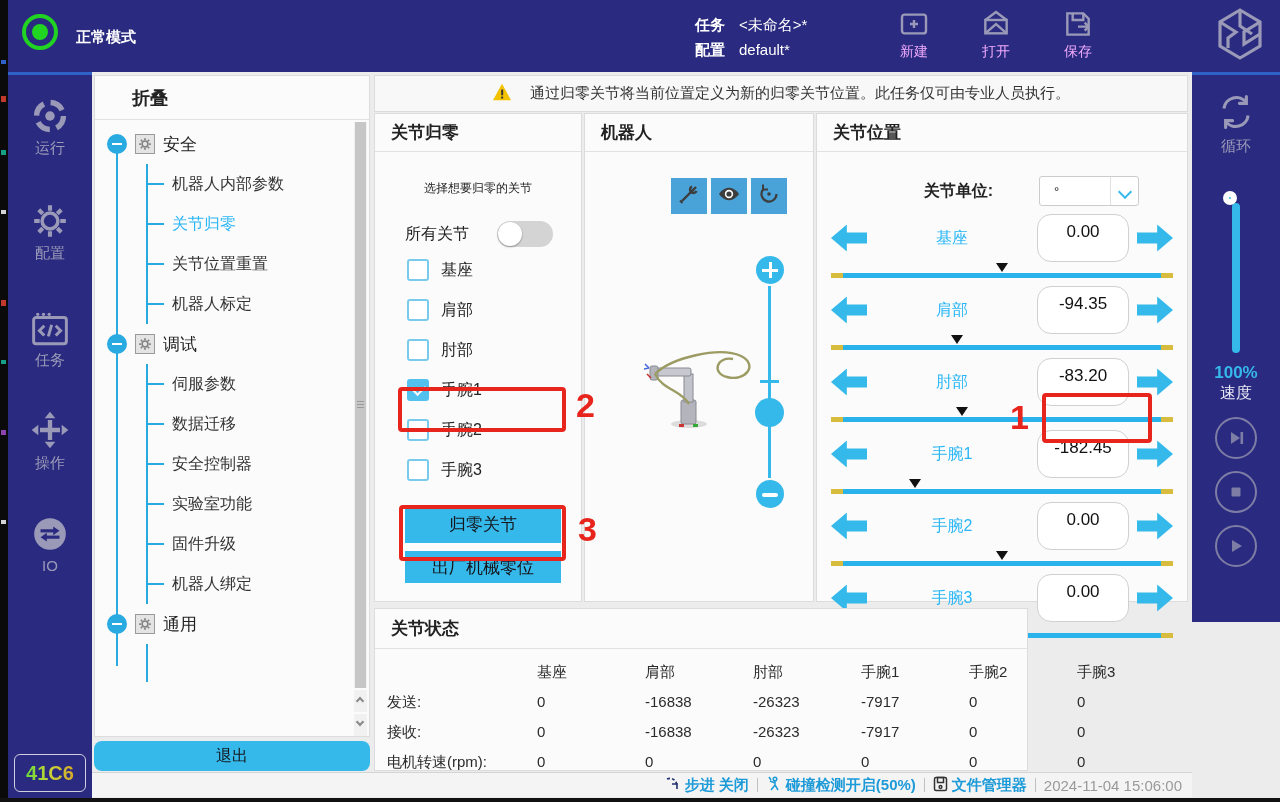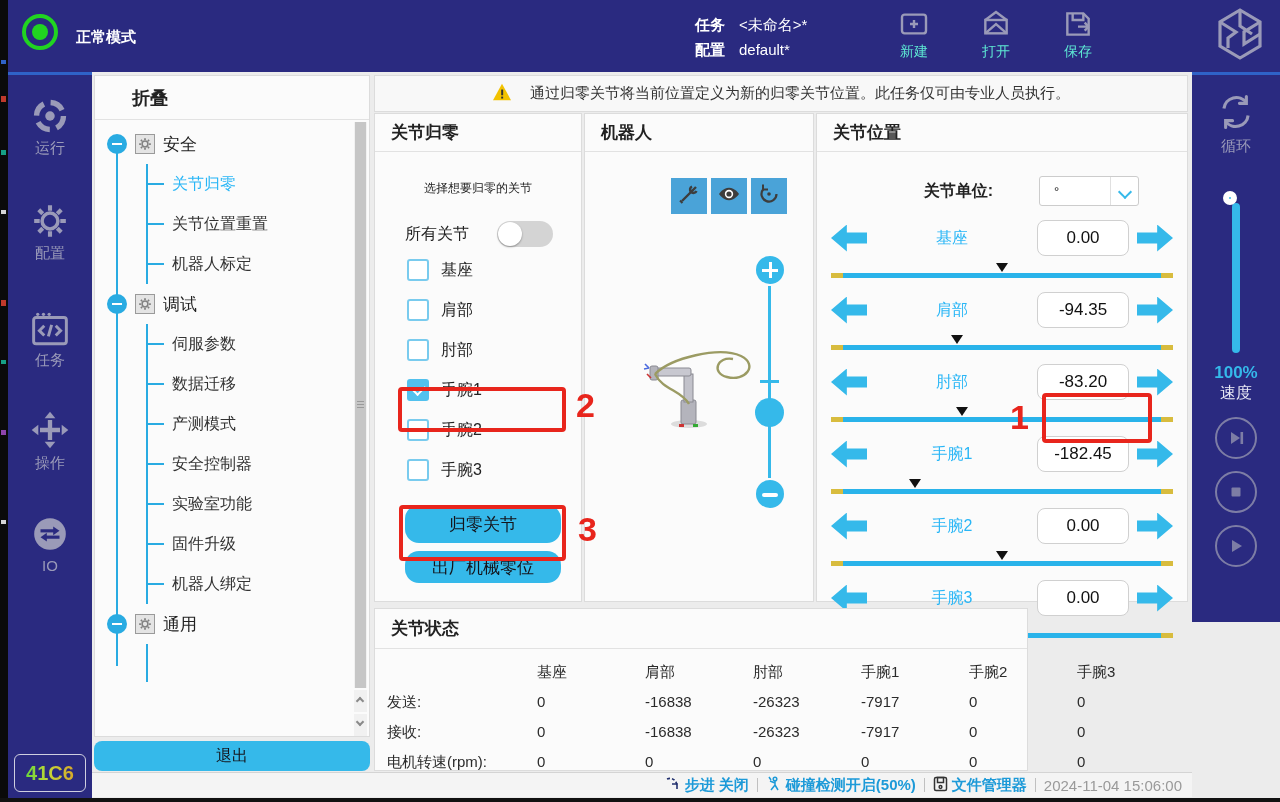--- a/index.html
+++ b/index.html
@@ -14,21 +14,21 @@
   .topbar { position:absolute; left:0; top:0; width:1280px; height:72px; background:#2a2a80; color:#fff; z-index:20; }
   .mode-ind { position:absolute; left:22px; top:14px; width:36px; height:36px; border:4px solid #21d421; border-radius:50%; }
   .mode-ind i { position:absolute; left:6px; top:6px; width:16px; height:16px; background:#21d421; border-radius:50%; }
   .mode-label { position:absolute; left:76px; top:28px; font-size:15px; font-weight:bold; }
   .task-block { position:absolute; left:695px; top:12px; font-size:15px; line-height:25px; }
   .task-block .row { display:flex; gap:14px; }
   .task-block b { font-weight:bold; }
   .tb-actions { position:absolute; left:888px; top:8px; display:flex; gap:30px; }
   .tb-action { width:52px; text-align:center; cursor:pointer; }
   .tb-action svg { display:block; margin:0 auto; }
-  .tb-action .lbl { font-size:14px; color:#5eead4; margin-top:3px; }
+  .tb-action .lbl { font-size:14px; color:#f0abfc; margin-top:3px; }
   .tb-logo { position:absolute; left:1216px; top:8px; }
 
   
   .lsidebar { position:absolute; left:8px; top:72px; width:84px; height:730px; background:#2a2a80; border-top:3px solid #2f62c8; z-index:10; }
   .ls-item { width:100%; text-align:center; cursor:pointer; }
   .ls-item .lbl { font-size:15px; color:#9a9ab8; margin-top:4px; }
   .ls-item svg { display:block; margin:0 auto; }
   .ls-run{margin-top:22px;} .ls-cfg{margin-top:44px;} .ls-task{margin-top:48px;} .ls-op{margin-top:40px;} .ls-io{margin-top:42px;}
   .badge { position:absolute; left:6px; bottom:10px; width:72px; height:38px; border:1px solid #cfcfe0; border-radius:6px;
            text-align:center; line-height:36px; font-size:20px; font-weight:bold;
@@ -83,21 +83,21 @@
   .zp-sub { text-align:center; font-size:12px; color:#222; margin-top:28px; }
   .zp-allrow { display:flex; align-items:center; margin:24px 0 12px 30px; gap:28px; }
   .zp-allrow .lbl { font-size:16px; color:#222; }
   .toggle { width:56px; height:26px; background:#d4d4d4; border-radius:13px; position:relative; cursor:pointer; }
   .toggle .knob { position:absolute; left:1px; top:1px; width:24px; height:24px; background:#fff; border-radius:50%; box-shadow:0 1px 2px rgba(0,0,0,.35); }
   .chkrow { display:flex; align-items:center; gap:12px; margin:0 0 18px 32px; height:22px; }
   .chk { width:22px; height:22px; border:2px solid #79cbee; border-radius:3px; background:#fff; position:relative; cursor:pointer; flex:0 0 22px; }
   .chk.checked { background:#52c1ee; border-color:#52c1ee; }
   .chk.checked::after { content:''; position:absolute; left:4px; top:4px; width:10px; height:6px; border-left:2px solid #fff; border-bottom:2px solid #fff; transform:rotate(-45deg); }
   .chklabel { font-size:16px; color:#222; }
-  .zp-btn { display:block; margin:0 0 8px 30px; width:156px; border:none; border-radius:14px; background:#35b9ea;
+  .zp-btn { display:block; margin:0 0 8px 30px; width:156px; border:none; border-radius:0; background:#35b9ea;
             font-size:17px; color:#14141a; font-family:inherit; cursor:pointer; }
   .zp-btn.zero { margin-top:24px; height:38px; }
   .zp-btn.factory { height:32px; }
 
   
   .robot-panel { left:584px; top:113px; width:230px; height:489px; }
   .rp-toolbar { position:absolute; left:86px; top:64px; display:flex; gap:4px; }
   .rp-tool { width:36px; height:36px; background:#4aa3d8; display:flex; align-items:center; justify-content:center; cursor:pointer; }
   .rp-zoom-plus, .rp-zoom-minus { position:absolute; left:171px; width:28px; height:28px; background:#35b9ea; border-radius:50%; cursor:pointer; }
   .rp-zoom-plus { top:142px; } .rp-zoom-minus { top:366px; }
@@ -117,21 +117,21 @@
   .dropdown { width:100px; height:30px; background:#fff; border:1px solid #ccc; border-radius:3px; display:flex; align-items:center; cursor:pointer; }
   .dropdown .val { flex:1; padding-left:14px; font-size:13px; color:#222; }
   .dd-chev-box { width:28px; height:100%; border-left:1px solid #e0e0e0; position:relative; }
   .dd-chev-box::after { content:''; position:absolute; left:9px; top:10px; width:8px; height:8px; border-left:2px solid #35b9ea; border-bottom:2px solid #35b9ea; transform:rotate(-45deg); }
   .joint-block { margin:14px 14px 0 14px; }
   .joint-row { display:flex; align-items:center; height:36px; }
   .jarrow { width:36px; height:27px; background:#35b9ea; cursor:pointer; flex:0 0 36px; }
   .jarrow.left { clip-path:polygon(0 50%, 44% 0, 44% 30%, 100% 30%, 100% 70%, 44% 70%, 44% 100%); }
   .jarrow.right { clip-path:polygon(100% 50%, 56% 0, 56% 30%, 0 30%, 0 70%, 56% 70%, 56% 100%); }
   .jlabel { flex:1; text-align:center; font-size:16px; color:#29b6f6; }
-  .jvalue { width:92px; height:36px; background:#fff; border:1px solid #d0d0d0; border-radius:8px; text-align:center; line-height:34px; font-size:17px; color:#111; margin-right:8px; }
+  .jvalue { width:92px; height:48px; background:#fff; border:1px solid #d0d0d0; border-radius:14px; text-align:center; line-height:34px; font-size:17px; color:#111; margin-right:8px; }
   .jtrack { position:relative; height:5px; background:#29b3ea; margin-top:17px; }
   .jtrack::before, .jtrack::after { content:''; position:absolute; top:0; width:12px; height:5px; background:#d8bc3e; }
   .jtrack::before { left:0; } .jtrack::after { right:0; }
   .jmark { position:absolute; top:-10px; width:0; height:0; border:6px solid transparent; border-top:9px solid #111; transform:translateX(-50%); cursor:grab; }
 
   
   .stat-panel { left:374px; top:608px; width:654px; height:163px; }
   .stat-panel .panel-h { height:40px; line-height:40px; }
   .stat-table { display:grid; grid-template-columns:150px repeat(6,108px); padding:8px 0 0 12px; font-size:15px; color:#2b2b2b; }
   .stat-table .cell { height:30px; line-height:30px; }
@@ -304,20 +304,23 @@
             <svg width="14" height="14" viewBox="0 0 24 24" fill="none" stroke="#808080">
               <circle cx="12" cy="12" r="5" stroke-width="2.6"></circle>
               <g stroke-width="3">
                 <path d="M12 2v3M12 19v3M2 12h3M19 12h3M5 5l2 2M17 17l2 2M19 5l-2 2M7 17l-2 2"></path>
               </g>
             </svg>
           </span>
         <span class="tglabel">安全</span>
       </div>
       <div class="tchildren">
+        <div class="titem">
+            <span>机器人内部参数</span>
+          </div>
         <div class="titem active">
             <span>关节归零</span>
           </div>
         <div class="titem">
             <span>关节位置重置</span>
           </div>
         <div class="titem">
             <span>机器人标定</span>
           </div>
       </div>
@@ -334,23 +337,20 @@
             </svg>
           </span>
         <span class="tglabel">调试</span>
       </div>
       <div class="tchildren">
         <div class="titem">
             <span>伺服参数</span>
           </div>
         <div class="titem">
             <span>数据迁移</span>
-          </div>
-        <div class="titem">
-            <span>产测模式</span>
           </div>
         <div class="titem">
             <span>安全控制器</span>
           </div>
         <div class="titem">
             <span>实验室功能</span>
           </div>
         <div class="titem">
             <span>固件升级</span>
           </div>

